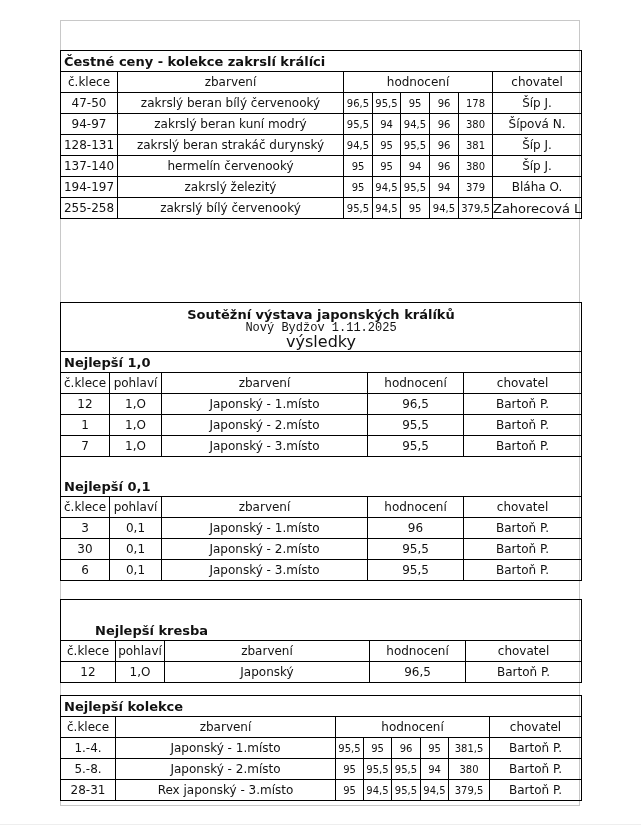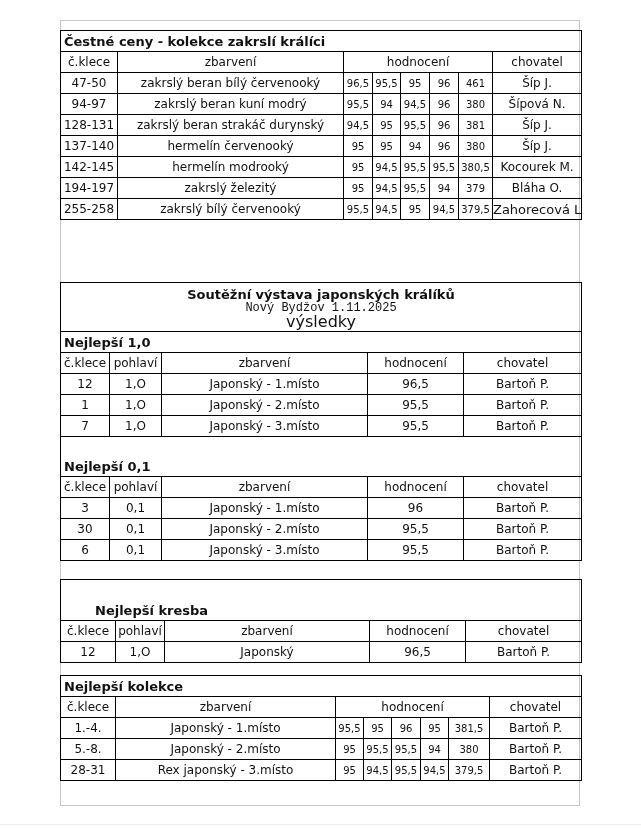--- a/index.html
+++ b/index.html
@@ -1,21 +1,21 @@
 <!DOCTYPE html>
 <html><head>
 <meta charset="utf-8">
 <style>
   html, body { margin: 0; padding: 0; background: #ffffff; }
   body { width: 641px; height: 828px; position: relative; overflow: hidden;
          font-family: "DejaVu Sans", sans-serif; color: #111; }
   .page { position: absolute; left: 60px; top: 20px; width: 520px; height: 786px;
           border: 1px solid #c8c8c8; border-bottom: 1px solid #c8c8c8; box-sizing: border-box; }
   .bottom-line { position: absolute; left: 0; top: 824px; width: 641px; height: 1px; background: #eeeeee; }
-  table { border-collapse: collapse; position: absolute; left: 60px; width: 521px; table-layout: fixed; }
+  table { border-collapse: collapse; position: absolute; left: 60px; width: 521px; table-layout: fixed; margin-top: 20px; }
   td { border: 1px solid #000; text-align: center; font-size: 12px; padding: 0; height: 20px;
        white-space: nowrap; overflow: hidden; }
   td.sm { font-size: 10px; }
   td.title { text-align: left; font-weight: bold; font-size: 13px; padding-left: 3px; }
   td.blank { border-top: none; border-bottom: none; }
   td.center-head { font-weight: bold; font-size: 13px; line-height: 15px; height: auto; padding: 4px 0 2px 0; }
   td.center-head .sub { font-weight: normal; font-size: 12px; line-height: 13px; display: block; font-family: Liberation Mono, monospace; }
   td.center-head .sub2 { font-weight: normal; font-size: 16px; line-height: 14px; display: block; }
 </style>
 </head>
@@ -47,21 +47,21 @@
   </tr>
   </tbody>
     <tbody id="honor-body">
       <tr>
         <td>47-50</td>
         <td>zakrslý beran bílý červenooký</td>
         <td class="sm">96,5</td>
         <td class="sm">95,5</td>
         <td class="sm">95</td>
         <td class="sm">96</td>
-        <td class="sm">461</td>
+        <td class="sm">178</td>
         <td>Šíp J.</td>
       </tr>
       <tr>
         <td>94-97</td>
         <td>zakrslý beran kuní modrý</td>
         <td class="sm">95,5</td>
         <td class="sm">94</td>
         <td class="sm">94,5</td>
         <td class="sm">96</td>
         <td class="sm">380</td>
@@ -79,30 +79,20 @@
       </tr>
       <tr>
         <td>137-140</td>
         <td>hermelín červenooký</td>
         <td class="sm">95</td>
         <td class="sm">95</td>
         <td class="sm">94</td>
         <td class="sm">96</td>
         <td class="sm">380</td>
         <td>Šíp J.</td>
-      </tr>
-      <tr>
-        <td>142-145</td>
-        <td>hermelín modrooký</td>
-        <td class="sm">95</td>
-        <td class="sm">94,5</td>
-        <td class="sm">95,5</td>
-        <td class="sm">95,5</td>
-        <td class="sm">380,5</td>
-        <td>Kocourek M.</td>
       </tr>
       <tr>
         <td>194-197</td>
         <td>zakrslý železitý</td>
         <td class="sm">95</td>
         <td class="sm">94,5</td>
         <td class="sm">95,5</td>
         <td class="sm">94</td>
         <td class="sm">379</td>
         <td>Bláha O.</td>

